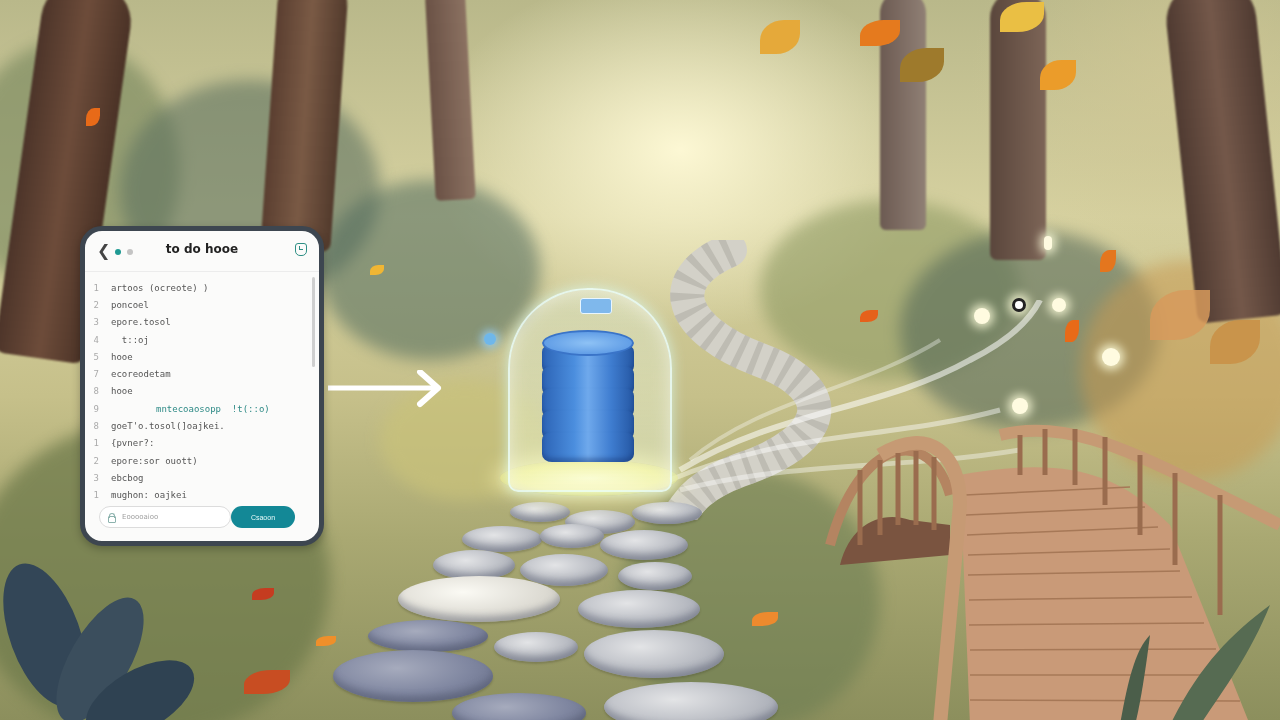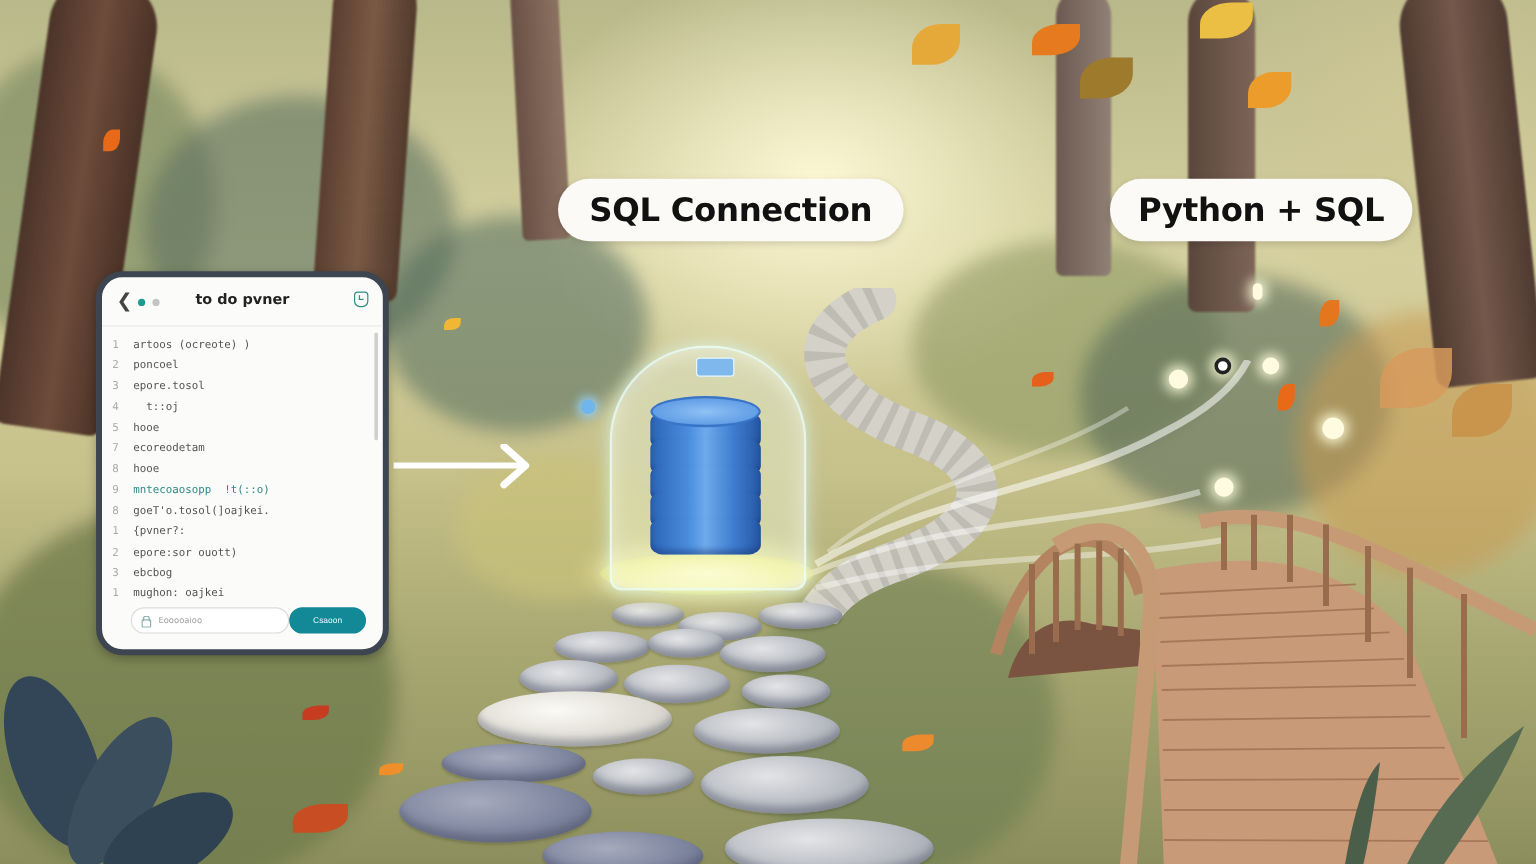--- a/index.html
+++ b/index.html
@@ -62,28 +62,28 @@
     .clock-icon::after {
       content: ""; position: absolute; left: 3px; top: 2px; width: 3px; height: 3px;
       border-left: 1.2px solid #2f8f85; border-bottom: 1.2px solid #2f8f85;
     }
     .code {
       position: absolute; left: 0; top: 48px; right: 14px;
       font-family: "DejaVu Sans Mono", monospace; font-size: 9px; color: #555;
     }
     .code-line { height: 17.3px; display: flex; align-items: center; }
     .ln { width: 26px; text-align: right; padding-right: 12px; color: #aaa; box-sizing: border-box; }
-    .code-line.hl .txt { color: #2e8a86; }
+    .code-line.hl .txt { color: #2e8a86; margin-left: 45px; }
     .scrollbar {
       position: absolute; right: 4px; top: 46px; width: 3px; height: 90px;
       background: #cfcfcf; border-radius: 2px;
     }
     .card-footer {
       position: absolute; left: 14px; right: 14px; bottom: 12px; height: 24px;
-      display: flex; align-items: center; justify-content: flex-end;
+      display: flex; align-items: center; justify-content: flex-start;
     }
     .search-field {
       width: 132px; height: 22px; border: 1px solid #dcdcdc; border-radius: 12px;
       display: flex; align-items: center; padding-left: 8px; box-sizing: border-box;
       font-size: 7px; color: #a0a0a0; background: #fff;
     }
     .lock-icon {
       width: 6px; height: 5px; border: 1px solid #8db3ae; border-radius: 1px; margin-right: 6px; position: relative; top: 2px;
     }
     .lock-icon::before {
@@ -272,29 +272,27 @@
   <div class="side-orb"></div>
   <div class="db">
     <div class="db-top"></div>
     <div class="db-disk" style="margin-top:-12px"></div>
     <div class="db-disk"></div>
     <div class="db-disk"></div>
     <div class="db-disk"></div>
     <div class="db-disk"></div>
   </div>
 
-  <div class="pill" style="left:465px;top:149px;width:288px">SQL Connection</div>
-  <div class="pill" style="left:925px;top:149px;width:252px">Python + SQL</div>
 
   <div class="card">
     <div class="card-header">
       <span class="back-icon">❮</span>
       <span class="dot" style="left:30px;background:#1f9a93"></span>
       <span class="dot" style="left:42px;background:#c4c4c4"></span>
-      <span class="card-title">to do pvner</span>
+      <span class="card-title">to do hooe</span>
       <span class="clock-icon"></span>
     </div>
     <div class="scrollbar"></div>
     <div class="code">
       <div class="code-line">
           <span class="ln">1</span>
           <span class="txt">artoos (ocreote) )</span>
         </div>
       <div class="code-line">
           <span class="ln">2</span>

